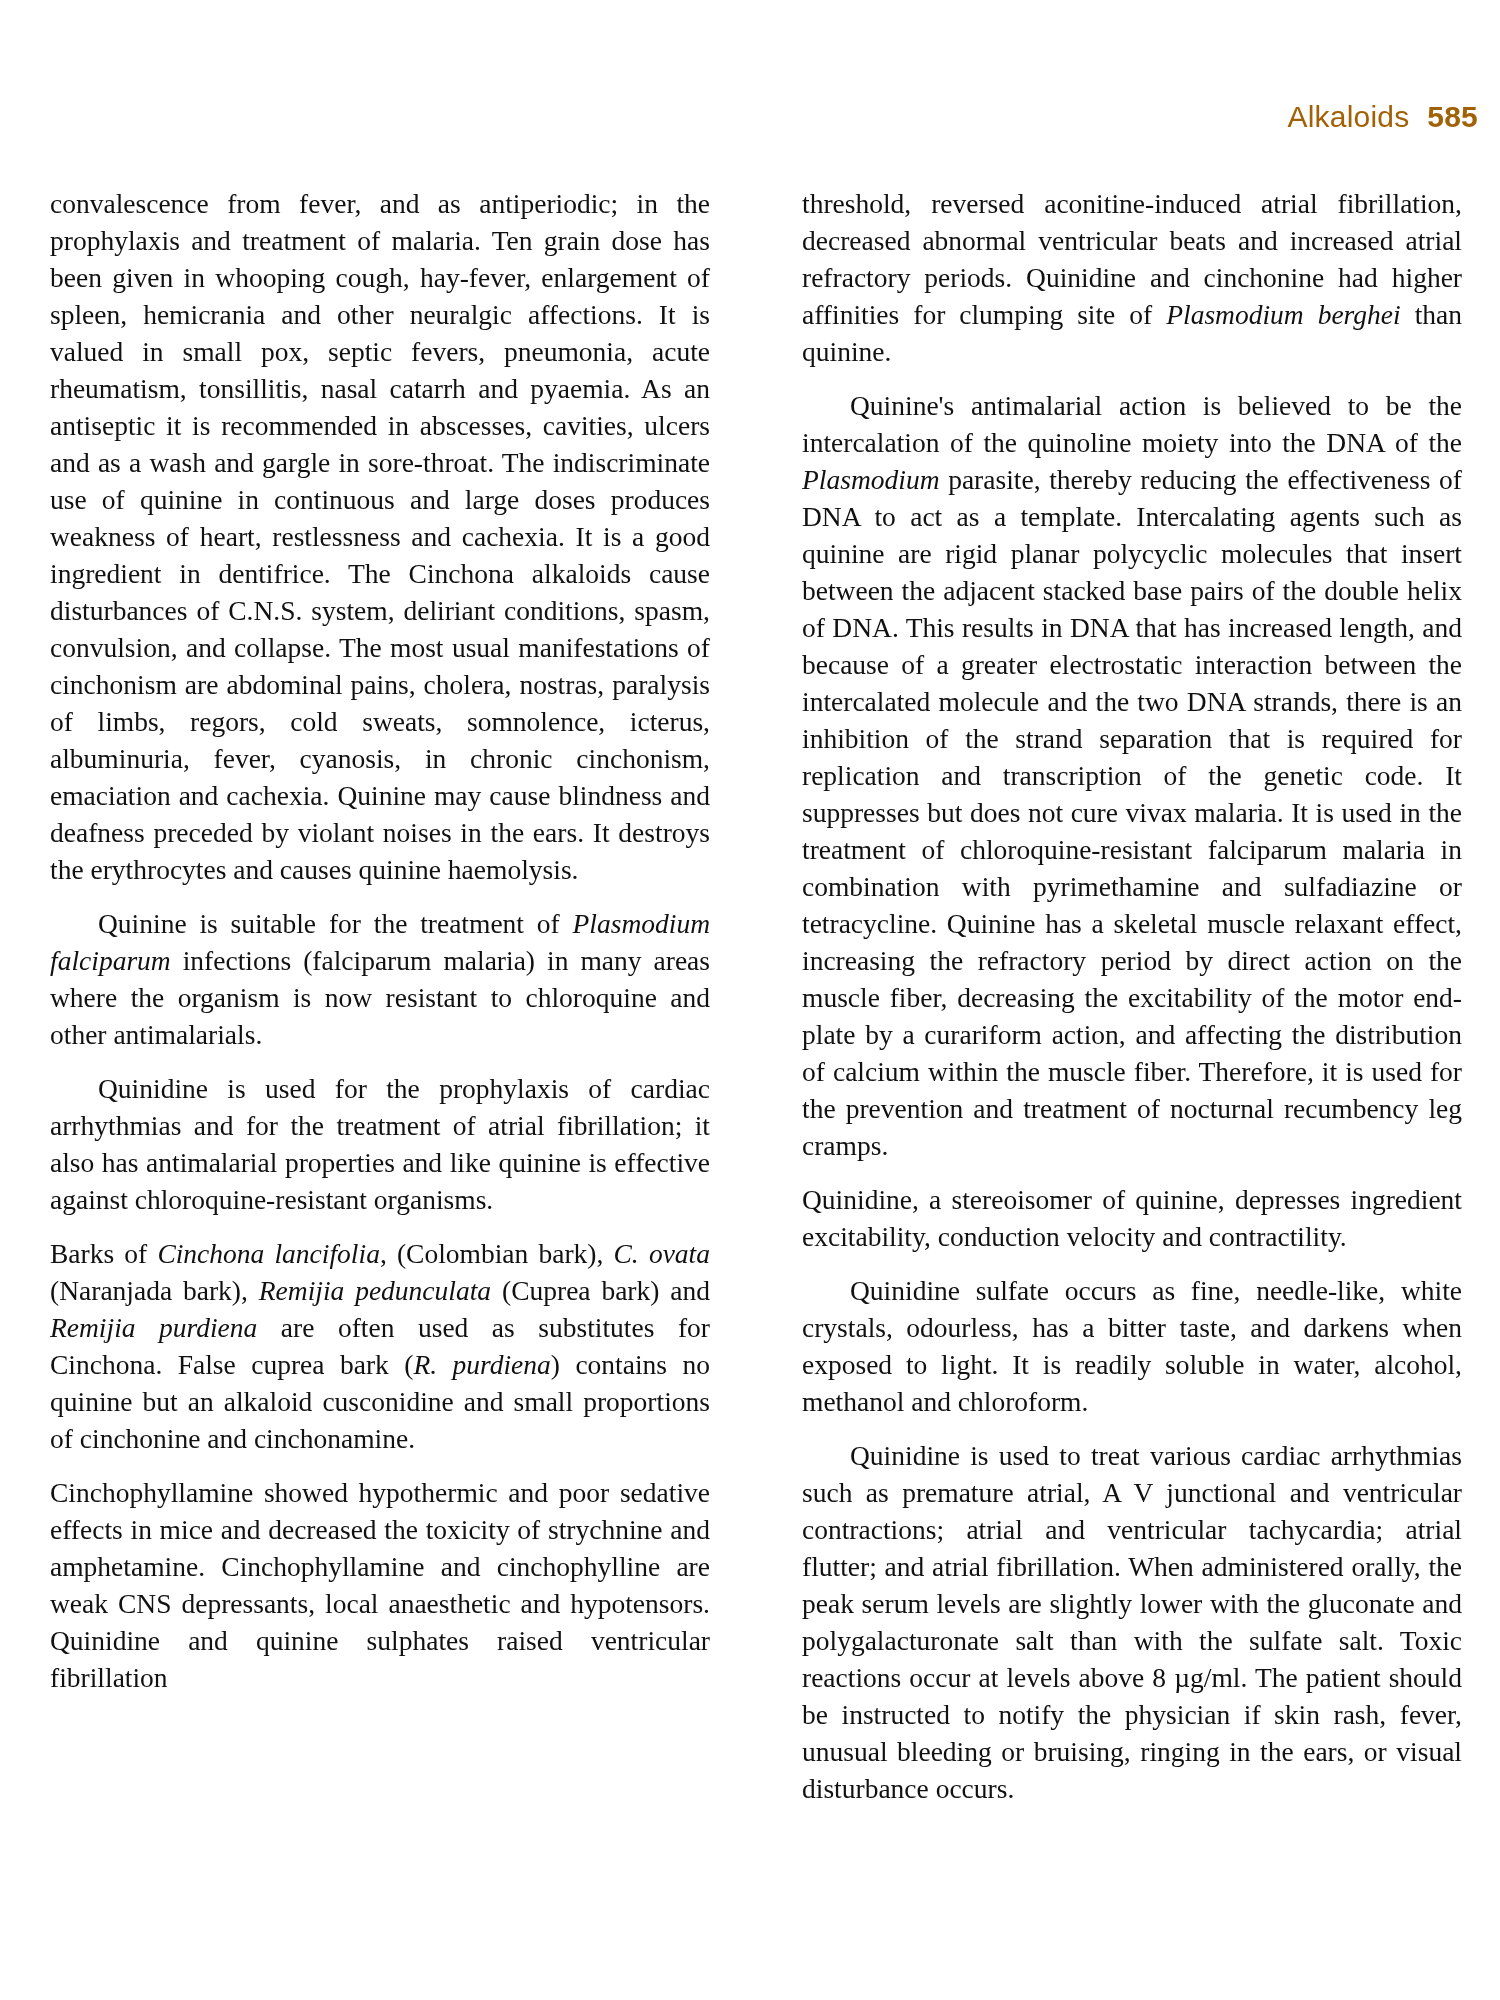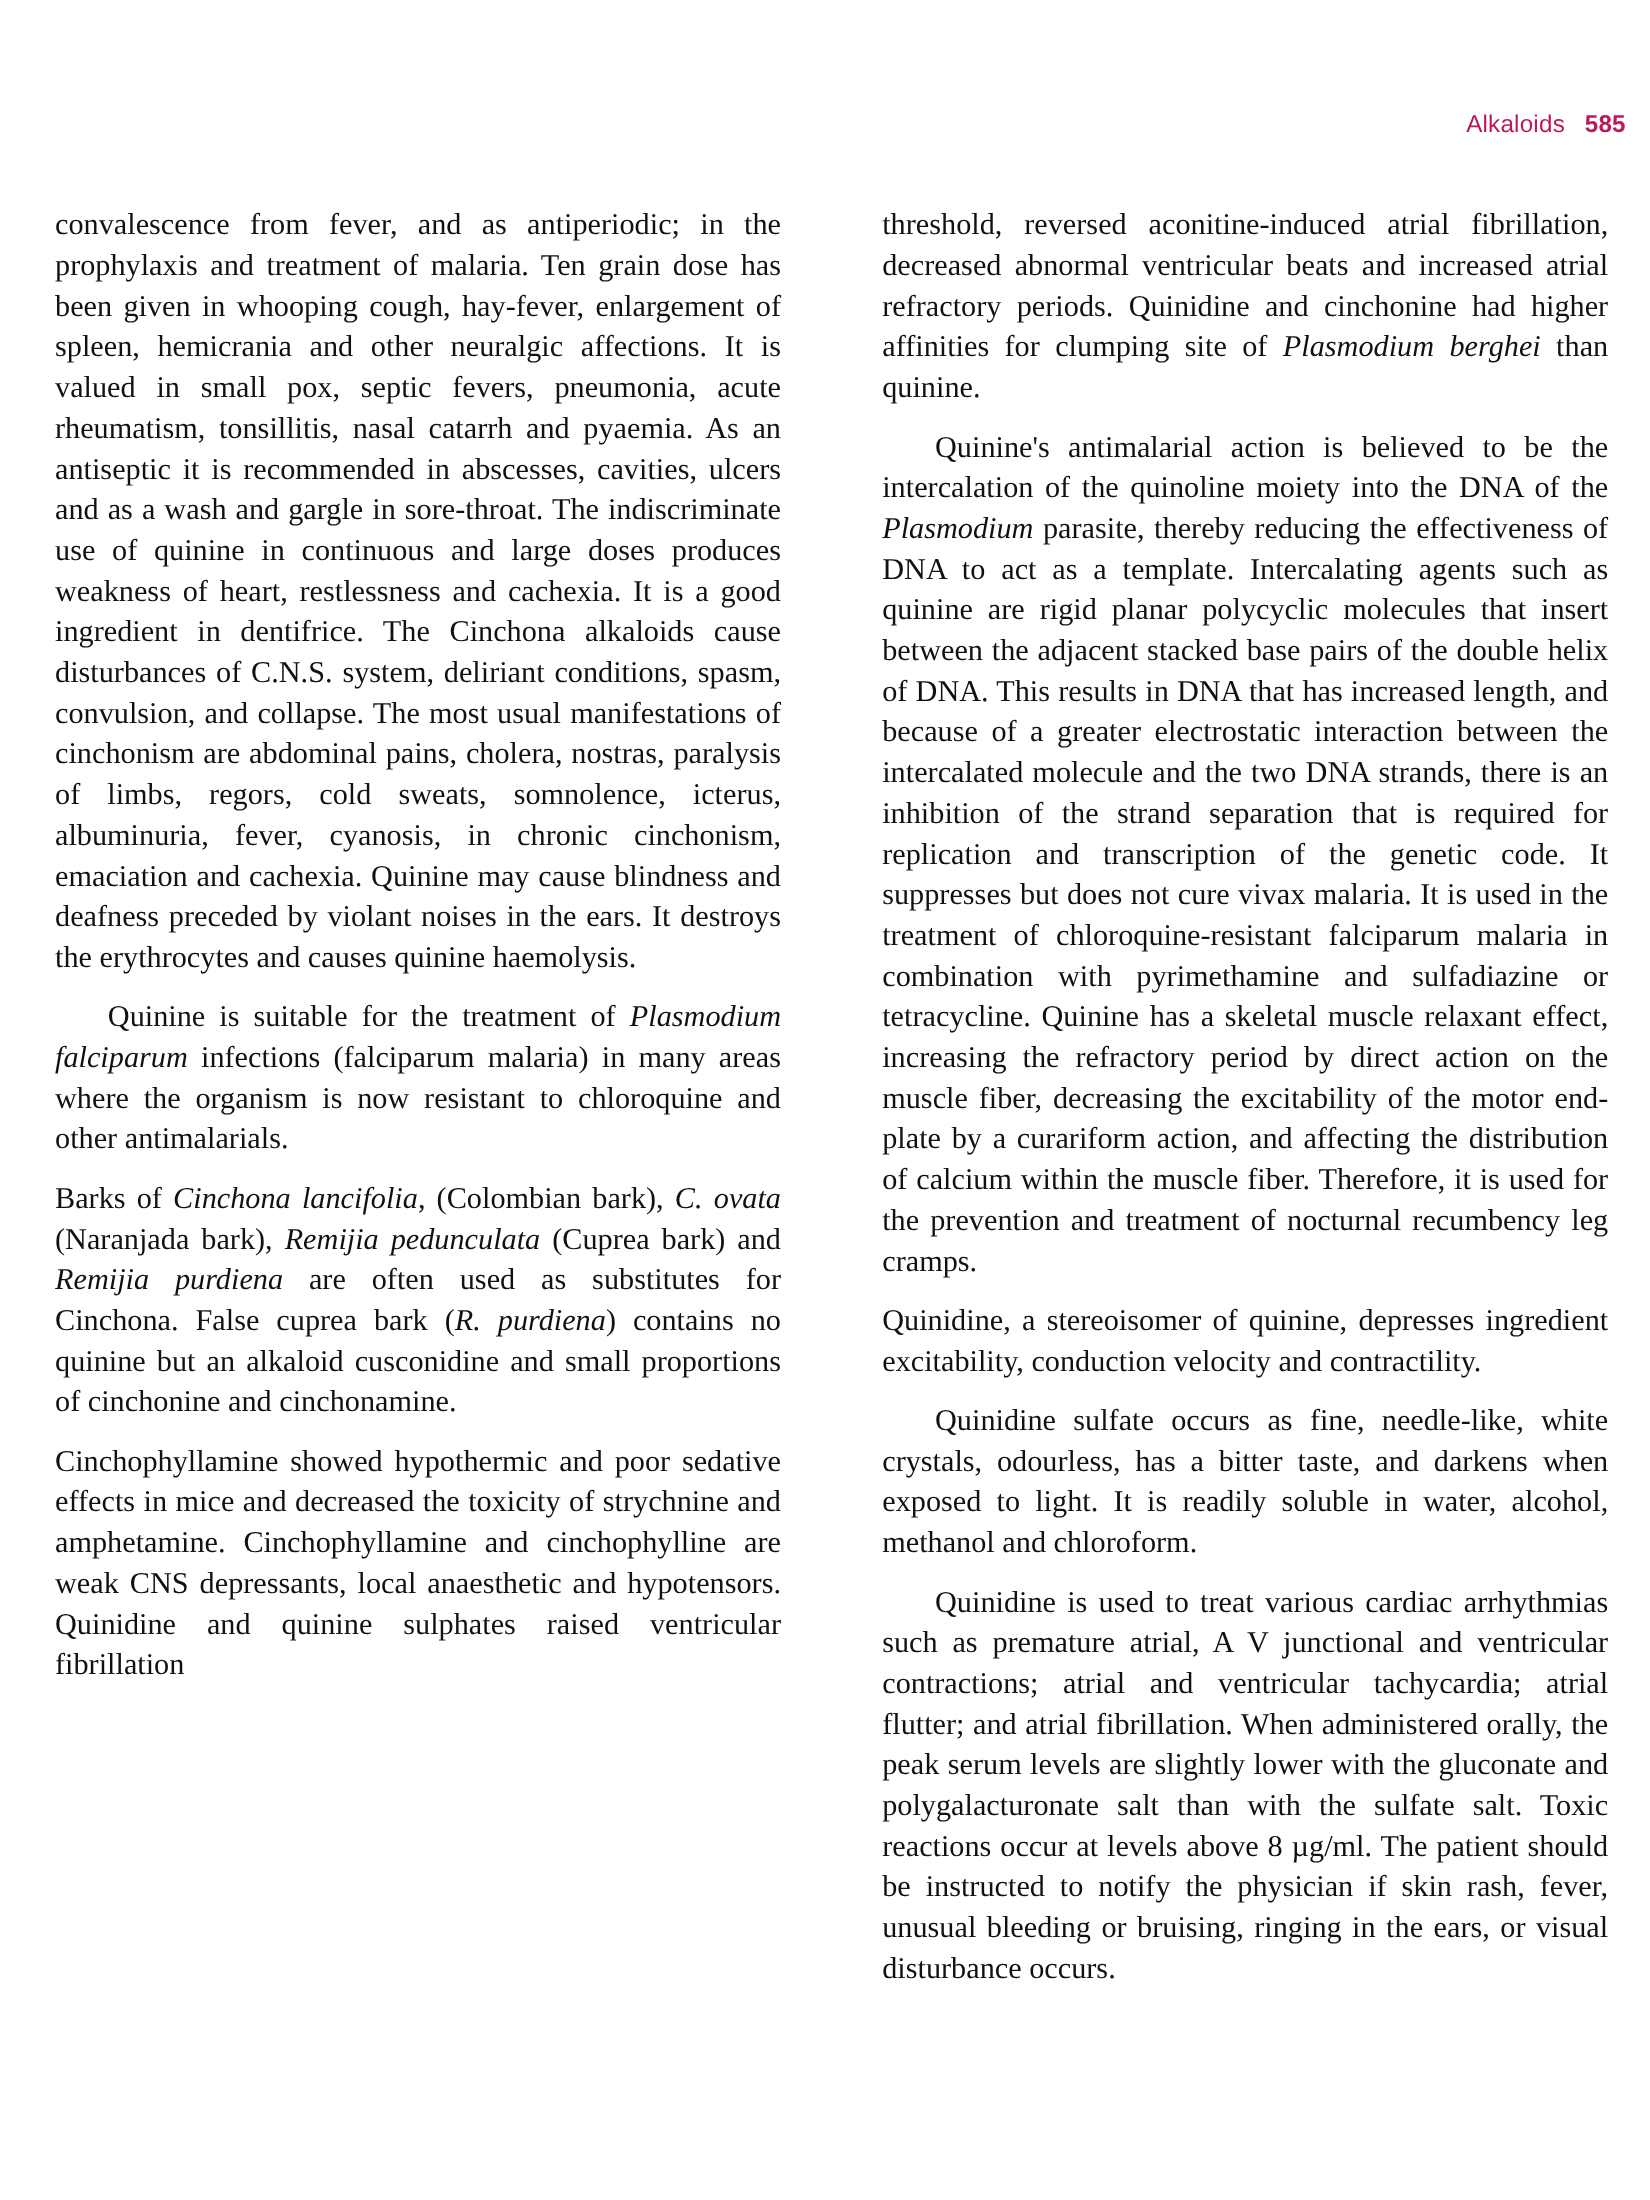--- a/index.html
+++ b/index.html
@@ -1,20 +1,20 @@
 <!DOCTYPE html>
 <html><head>
 <meta charset="utf-8">
 <style>
   html, body { margin: 0; padding: 0; background: #ffffff; }
   body { width: 1500px; height: 2000px; position: relative; overflow: hidden; color: #111; }
   .running-head {
     position: absolute; top: 100px; right: 22px;
     font-family: "Liberation Sans", "DejaVu Sans", sans-serif;
-    font-size: 22px; color: #be185d; letter-spacing: 0.2px;
+    font-size: 30px; color: #a16207; letter-spacing: 0.2px;
   }
   .running-head .title { font-weight: normal; }
   .running-head .page-num { font-weight: bold; margin-left: 18px; }
 
   .column {
     position: absolute; top: 168px; width: 694px;
     font-family: "Liberation Serif", "DejaVu Serif", serif;
     font-size: 27.5px; line-height: 37px; text-align: justify;
     hyphens: manual;
   }
@@ -34,20 +34,21 @@
 </head>
 <body>
 
 <header class="running-head">
   <span class="title">Alkaloids</span><span class="page-num">585</span>
 </header>
 
 <section class="column col-left">
   <p>convalescence from fever, and as antiperiodic; in the prophylaxis and treatment of malaria. Ten grain dose has been given in whooping cough, hay-fever, enlargement of spleen, hemicrania and other neuralgic affections. It is valued in small pox, septic fevers, pneumonia, acute rheumatism, tonsillitis, nasal catarrh and pyaemia. As an antiseptic it is recommended in abscesses, cavities, ulcers and as a wash and gargle in sore-throat. The indiscriminate use of quinine in continuous and large doses produces weakness of heart, restlessness and cachexia. It is a good ingredient in dentifrice. The Cinchona alkaloids cause disturbances of C.N.S. system, deliriant conditions, spasm, convulsion, and collapse. The most usual manifestations of cinchon­ism are abdominal pains, cholera, nostras, paralysis of limbs, regors, cold sweats, somnolence, icterus, albuminuria, fever, cyanosis, in chronic cinchonism, emaciation and cachexia. Quinine may cause blindness and deafness preceded by violant noises in the ears. It destroys the erythrocytes and causes quinine haemolysis.</p>
   <p class="indent"><span>Quinine is suitable for the treatment of </span><i>Plasmo­dium falciparum</i><span> infections (falciparum malaria) in many areas where the organism is now resistant to chloroquine and other antimalarials.</span></p>
+  <p class="indent">Quinidine is used for the prophylaxis of cardiac arrhythmias and for the treatment of atrial fibrilla­tion; it also has antimalarial properties and like quinine is effective against chloroquine-resistant organisms.</p>
 
   <p><span>Barks of </span><i>Cinchona lancifolia</i><span>, (Colombian bark), </span><i>C. ovata</i><span> (Naranjada bark), </span><i>Remijia pedunculata</i><span> (Cuprea bark) and </span><i>Remijia purdiena</i><span> are often used as substitutes for Cinchona. False cuprea bark (</span><i>R. purdiena</i><span>) contains no quinine but an alkaloid cusconidine and small proportions of cinchonine and cinchonamine.</span></p>
 
   <p>Cinchophyllamine showed hypothermic and poor sedative effects in mice and decreased the toxicity of strychnine and amphetamine. Cinchophyllamine and cinchophylline are weak CNS depressants, local anaesthetic and hypotensors. Quinidine and quinine sulphates raised ventricular fibrillation</p>
 </section>
 
 <section class="column col-right">
   <p><span>threshold, reversed aconitine-induced atrial fibril­lation, decreased abnormal ventricular beats and increased atrial refractory periods. Quinidine and cinchonine had higher affinities for clumping site of </span><i>Plasmodium berghei</i><span> than quinine.</span></p>
   <p class="indent"><span>Quinine's antimalarial action is believed to be the intercalation of the quinoline moiety into the DNA of the </span><i>Plasmodium</i><span> parasite, thereby reducing the effectiveness of DNA to act as a template. Intercalating agents such as quinine are rigid planar polycyclic molecules that insert between the adja­cent stacked base pairs of the double helix of DNA. This results in DNA that has increased length, and because of a greater electrostatic interaction between the intercalated molecule and the two DNA strands, there is an inhibition of the strand separation that is required for replication and transcription of the genetic code. It suppresses but does not cure vivax malaria. It is used in the treatment of chloroquine-resistant falciparum malaria in combination with pyrimethamine and sulfadiazine or tetracycline. Quinine has a skeletal muscle relaxant effect, increasing the refractory period by direct action on the muscle fiber, decreasing the excitability of the motor end-plate by a curariform action, and affect­ing the distribution of calcium within the muscle fiber. Therefore, it is used for the prevention and treatment of nocturnal recumbency leg cramps.</span></p>
 

